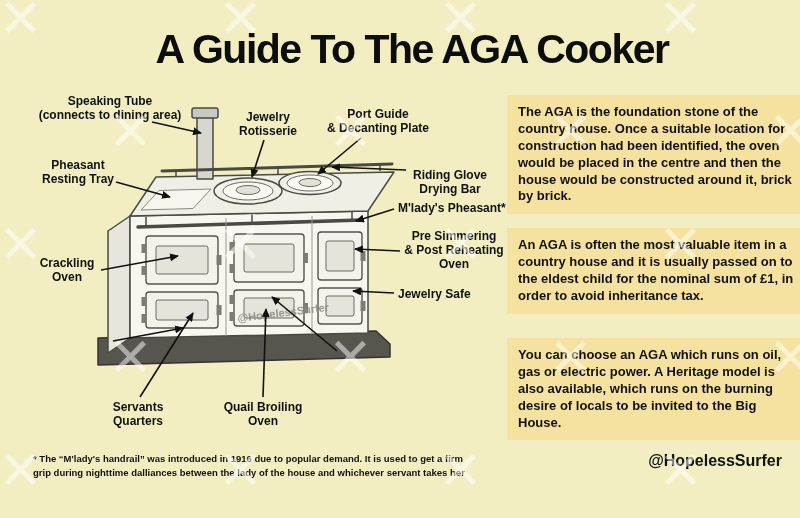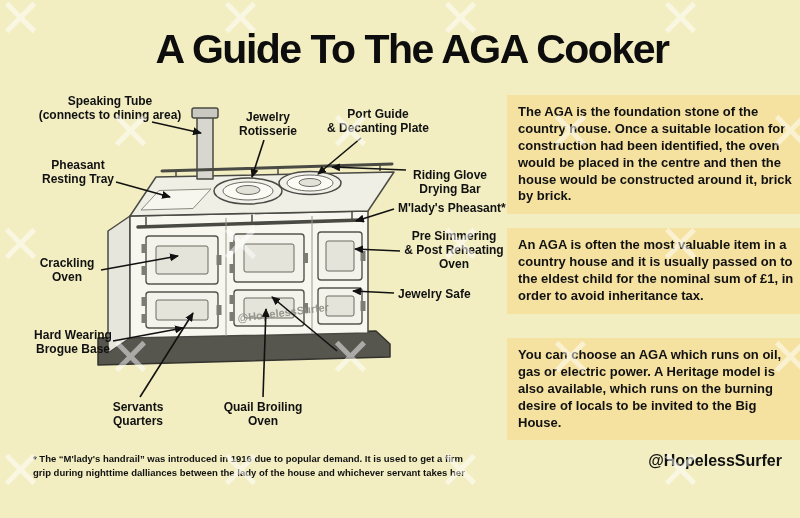--- a/index.html
+++ b/index.html
@@ -176,24 +176,20 @@
   <div class="label align-left" style="left:398px;top:201px">
     <div>M'lady's Pheasant*</div>
   </div>
   <div class="label" style="left:78px;top:158px">
     <div>Pheasant</div>
     <div>Resting Tray</div>
   </div>
   <div class="label" style="left:67px;top:256px">
     <div>Crackling</div>
     <div>Oven</div>
-  </div>
-  <div class="label" style="left:73px;top:328px">
-    <div>Hard Wearing</div>
-    <div>Brogue Base</div>
   </div>
   <div class="label" style="left:138px;top:400px">
     <div>Servants</div>
     <div>Quarters</div>
   </div>
   <div class="label" style="left:263px;top:400px">
     <div>Quail Broiling</div>
     <div>Oven</div>
   </div>
   <div class="label align-left" style="left:398px;top:287px">

